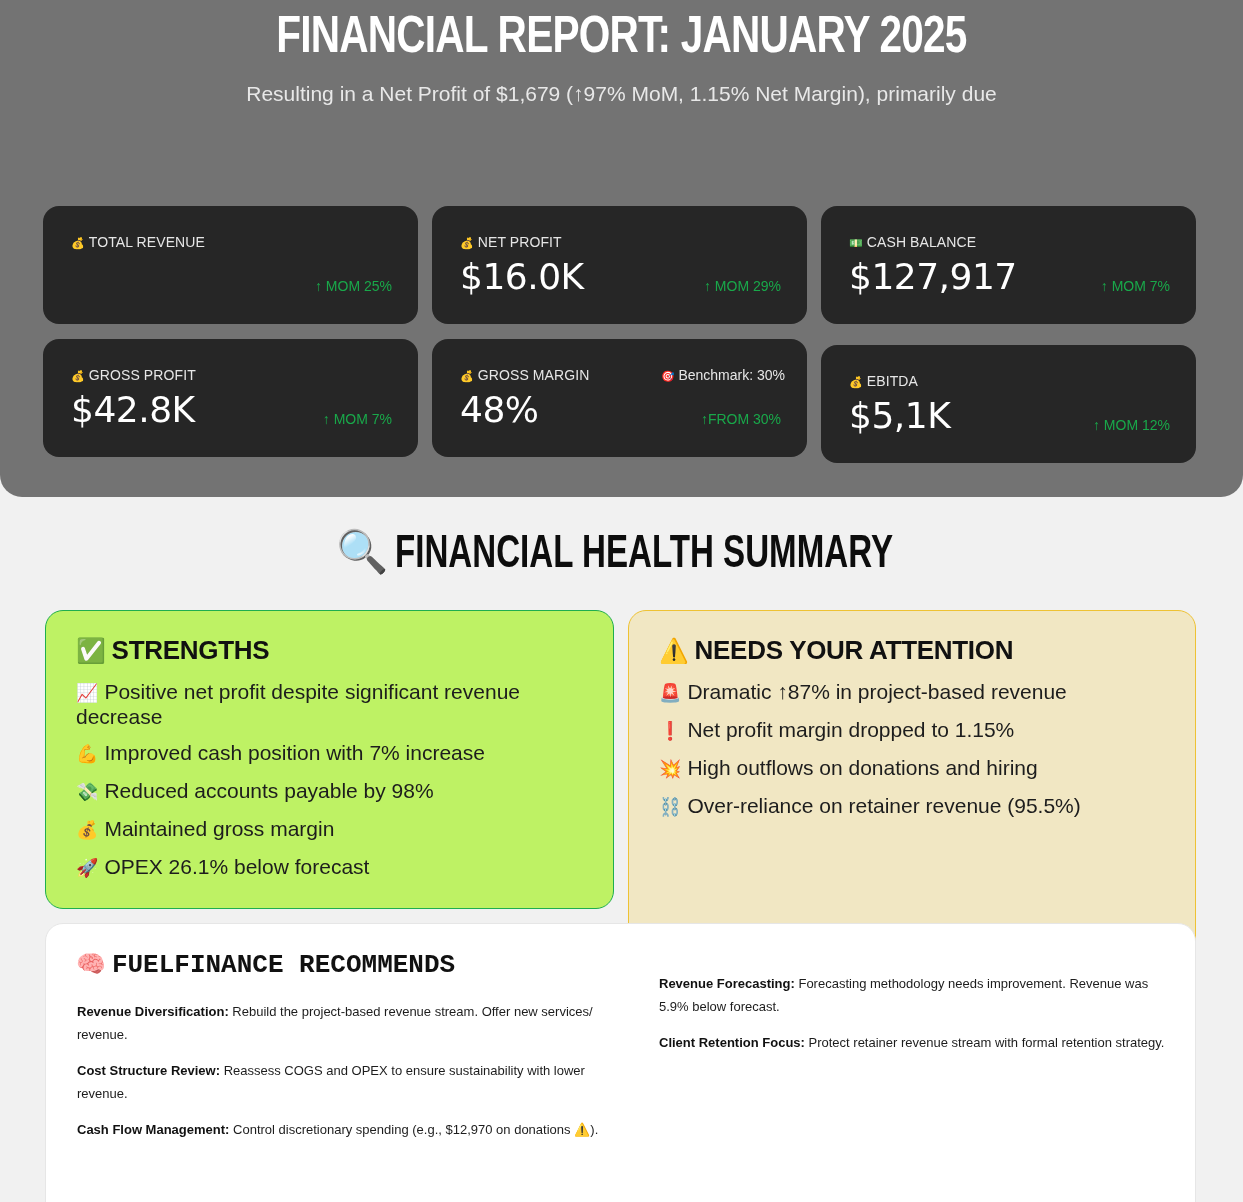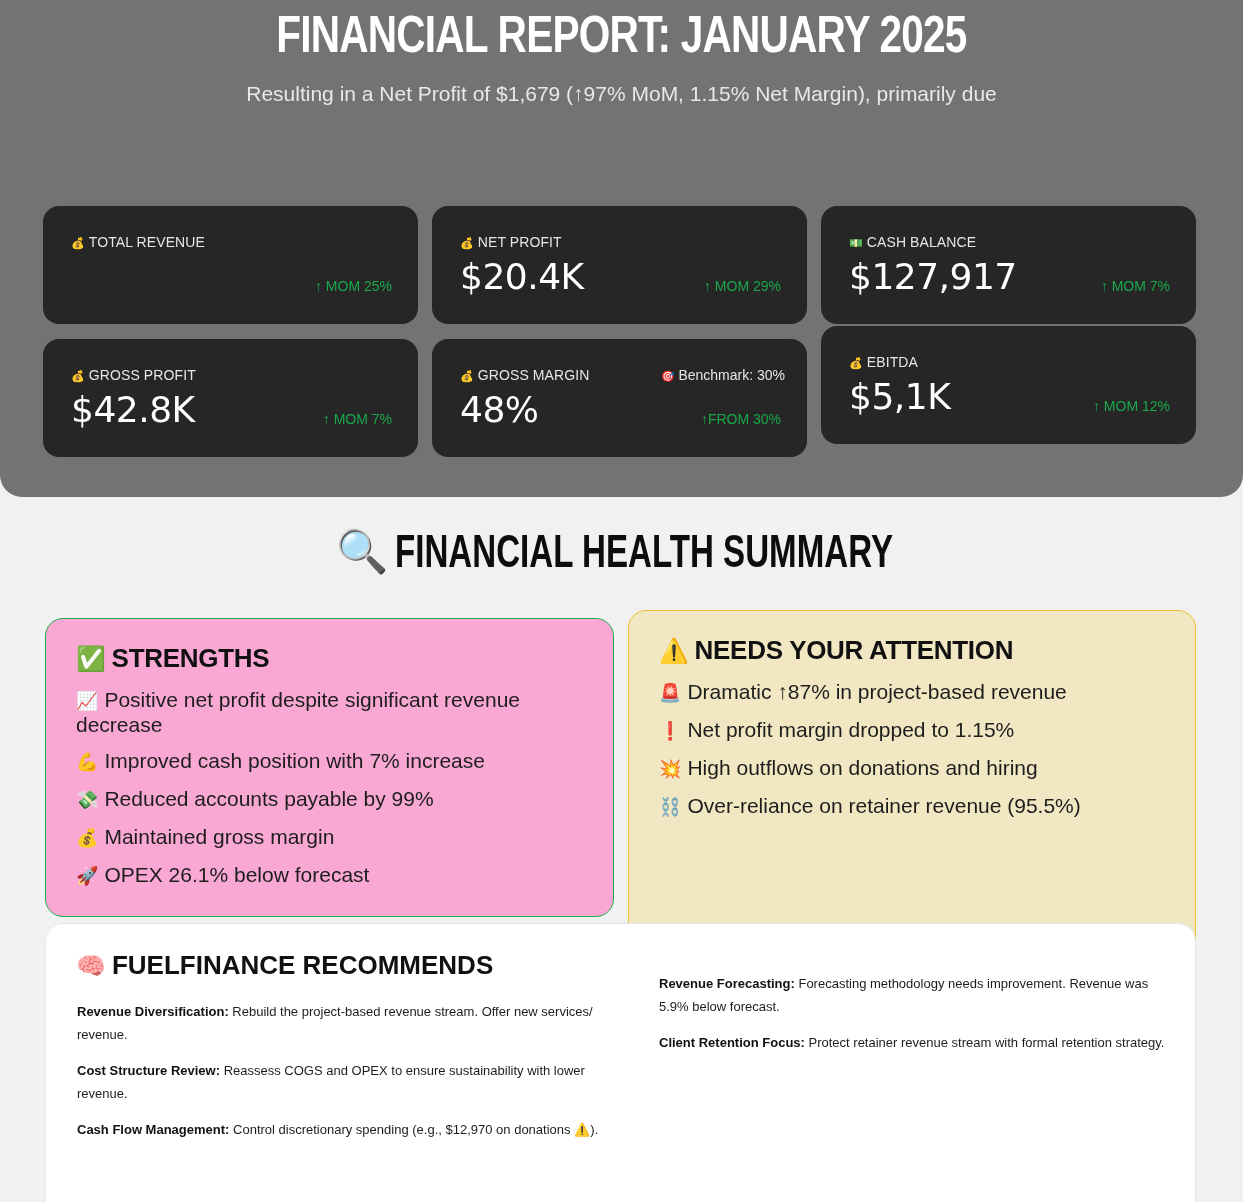--- a/index.html
+++ b/index.html
@@ -64,40 +64,40 @@
     .section-title .txt {
       display: inline-block; vertical-align: middle;
       font-family: "Liberation Sans", sans-serif;
       font-weight: 700; font-size: 46px; color: #0d0d0d;
       transform: scaleX(0.72); transform-origin: left center;
       margin-right: -180px;
     }
     .box {
       position: absolute; border-radius: 18px; padding: 24px 30px;
     }
-    .box.green { left: 45px; top: 610px; width: 569px; height: 299px; background: #f9a8d4; border: 1.5px solid #1fae4f; margin-top: 8px; }
+    .box.green { left: 45px; top: 610px; width: 569px; height: 299px; background: #bef264; border: 1.5px solid #1fae4f; }
     .box.yellow { left: 628px; top: 610px; width: 568px; height: 351px; background: #f1e7c3; border: 1.5px solid #eec234; }
     .box-title {
       font-family: "Liberation Sans", sans-serif; font-weight: 700; font-size: 26px;
       color: #111; margin-bottom: 14px; letter-spacing: -0.3px;
     }
     .box-title .ico { font-size: 24px; margin-right: 6px; }
     .box-list { list-style: none; }
     .box-list li {
       font-family: "Liberation Sans", sans-serif; font-size: 21px; line-height: 23px;
       color: #1d1d1d; margin-bottom: 13px;
     }
     .box-list li .ico { font-size: 18px; margin-right: 6px; }
     .reco {
       position: absolute; left: 45px; top: 923px; width: 1151px; height: 300px;
       background: #ffffff; border: 1px solid #e6e6e6; border-radius: 18px;
     }
     .reco-title {
       position: absolute; left: 30px; top: 26px;
-      font-family: Liberation Sans, sans-serif; font-weight: 700; font-size: 26px; color: #111;
+      font-family: Liberation Mono, monospace; font-weight: 700; font-size: 26px; color: #111;
     }
     .reco-title .ico { font-size: 24px; margin-right: 6px; }
     .reco-col { position: absolute; }
     .reco-col.left { left: 31px; top: 76px; width: 530px; }
     .reco-col.right { left: 613px; top: 48px; width: 520px; }
     .reco-item {
       font-family: "Liberation Sans", sans-serif; font-size: 13px; line-height: 23px;
       color: #1d1d1d; margin-bottom: 13px;
     }
     .reco-item b { font-weight: 700; color: #111; }
@@ -110,56 +110,56 @@
   <div class="hero-sub">
     <div>Resulting in a Net Profit of $1,679 (↑97% MoM, 1.15% Net Margin), primarily due</div>
   </div>
 
   <div class="kpi" style="left:43px; top:206px;">
     <div class="kpi-label"><span class="ico">💰</span><span>TOTAL REVENUE</span></div>
     <div class="kpi-change">↑ MOM 25%</div>
   </div>
   <div class="kpi" style="left:432px; top:206px;">
     <div class="kpi-label"><span class="ico">💰</span><span>NET PROFIT</span></div>
-    <div class="kpi-value">$20.4K</div>
+    <div class="kpi-value">$16.0K</div>
     <div class="kpi-change">↑ MOM 29%</div>
   </div>
   <div class="kpi" style="left:821px; top:206px;">
     <div class="kpi-label"><span class="ico">💵</span><span>CASH BALANCE</span></div>
     <div class="kpi-value">$127,917</div>
     <div class="kpi-change">↑ MOM 7%</div>
   </div>
   <div class="kpi" style="left:43px; top:339px;">
     <div class="kpi-label"><span class="ico">💰</span><span>GROSS PROFIT</span></div>
     <div class="kpi-value">$42.8K</div>
     <div class="kpi-change">↑ MOM 7%</div>
   </div>
   <div class="kpi" style="left:432px; top:339px;">
     <div class="kpi-label"><span class="ico">💰</span><span>GROSS MARGIN</span></div>
     <div class="kpi-bench"><span class="ico" style="font-size:11px;margin-right:3px;">🎯</span><span>Benchmark: 30%</span></div>
     <div class="kpi-value">48%</div>
     <div class="kpi-change">↑FROM 30%</div>
   </div>
-  <div class="kpi" style="left:821px; top:326px;">
+  <div class="kpi" style="left:821px; top:345px;">
     <div class="kpi-label"><span class="ico">💰</span><span>EBITDA</span></div>
     <div class="kpi-value">$5,1K</div>
     <div class="kpi-change">↑ MOM 12%</div>
   </div>
 </div>
 
 <div class="section-title">
   <span class="ico">🔍</span><span class="txt">FINANCIAL HEALTH SUMMARY</span>
 </div>
 
 <div class="box green">
   <div class="box-title"><span class="ico">✅</span><span>STRENGTHS</span></div>
   <ul class="box-list">
     <li><span class="ico">📈</span><span>Positive net profit despite significant revenue decrease</span></li>
     <li><span class="ico">💪</span><span>Improved cash position with 7% increase</span></li>
-    <li><span class="ico">💸</span><span>Reduced accounts payable by 99%</span></li>
+    <li><span class="ico">💸</span><span>Reduced accounts payable by 98%</span></li>
     <li><span class="ico">💰</span><span>Maintained gross margin</span></li>
     <li><span class="ico">🚀</span><span>OPEX 26.1% below forecast</span></li>
   </ul>
 </div>
 
 <div class="box yellow">
   <div class="box-title"><span class="ico">⚠️</span><span>NEEDS YOUR ATTENTION</span></div>
   <ul class="box-list">
     <li><span class="ico">🚨</span><span>Dramatic ↑87% in project-based revenue</span></li>
     <li><span class="ico">❗</span><span>Net profit margin dropped to 1.15%</span></li>

